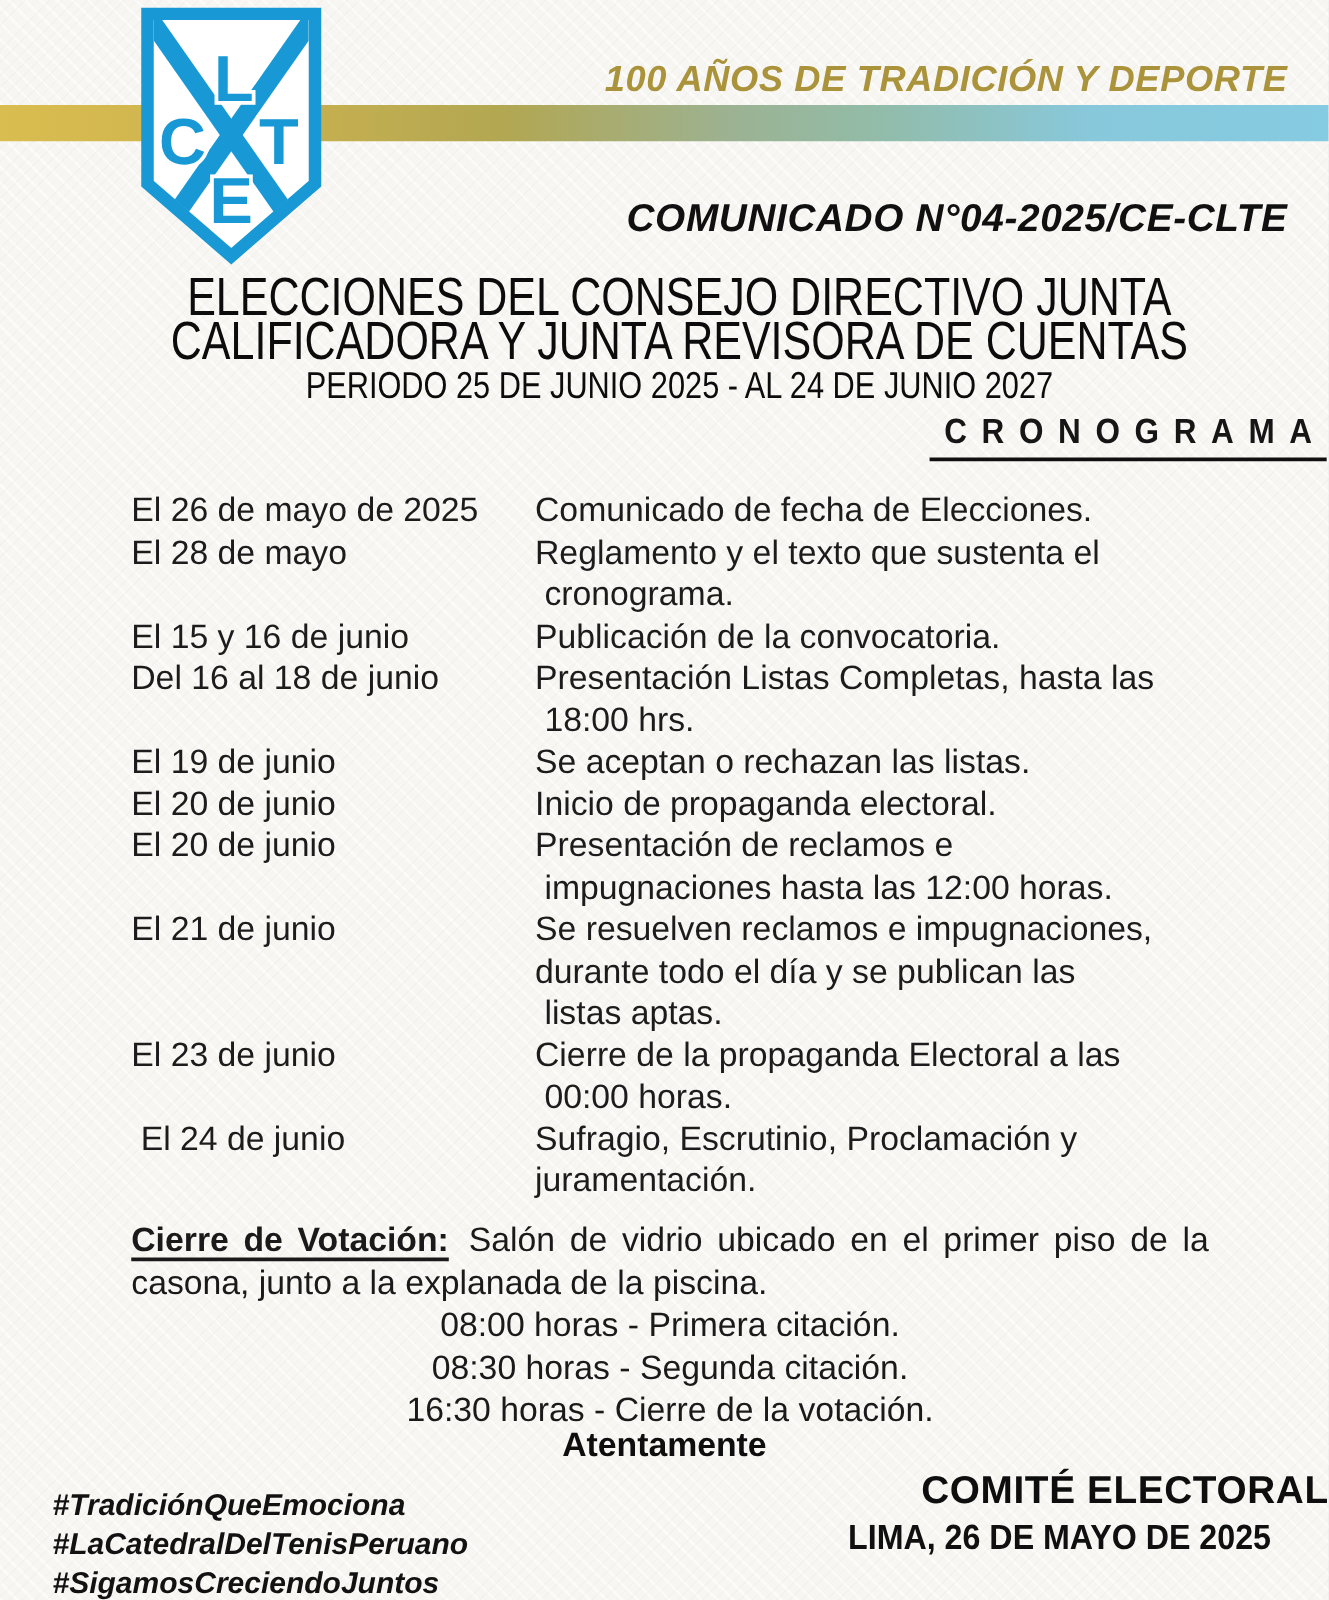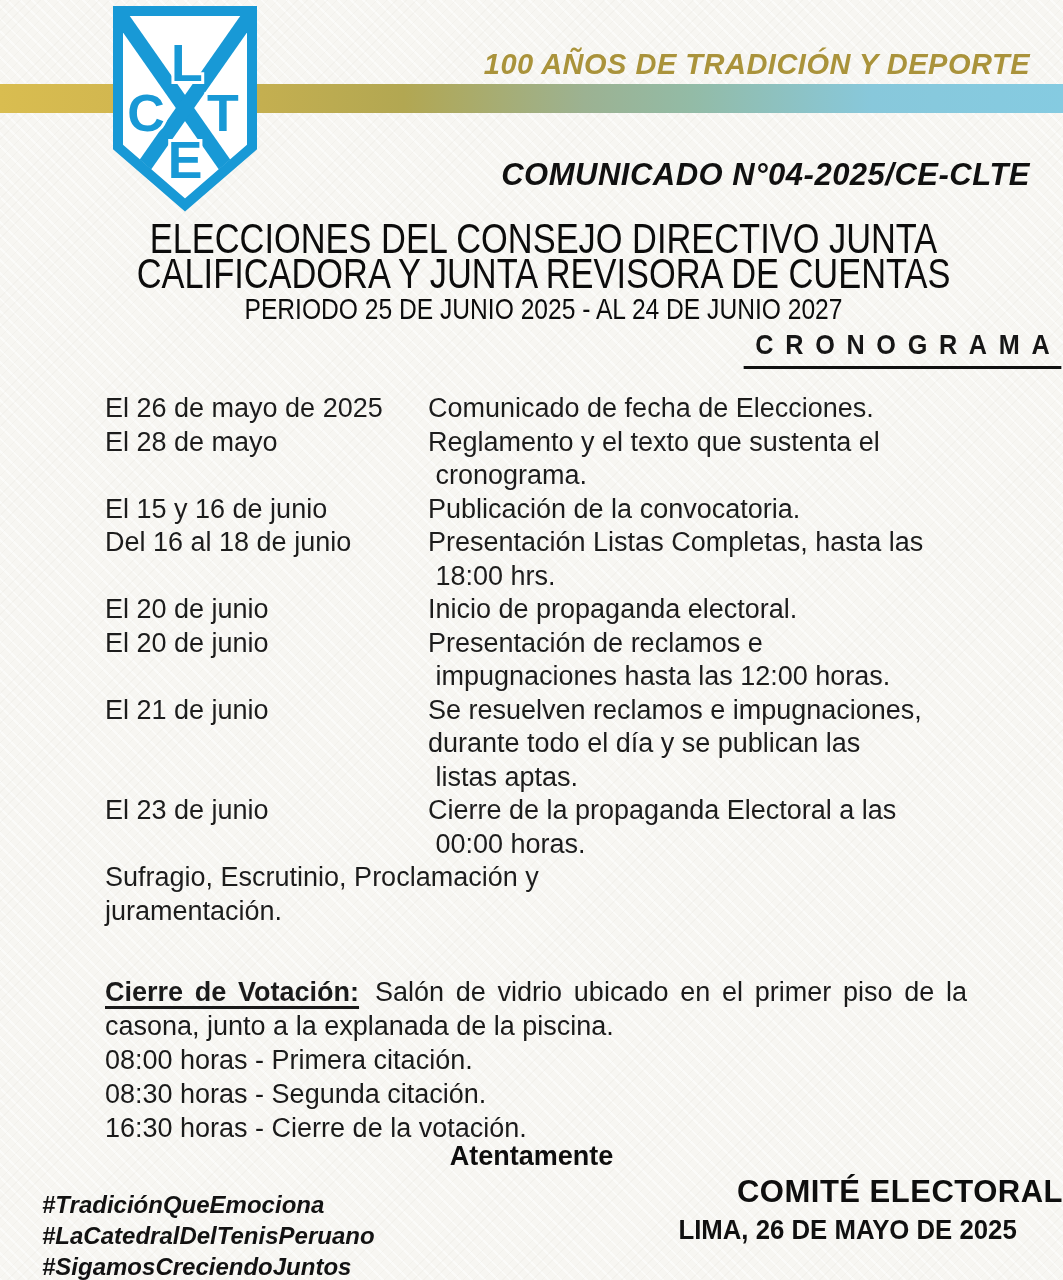--- a/index.html
+++ b/index.html
@@ -45,21 +45,21 @@
     border-bottom:3.5px solid #101010; transform:scaleX(0.9); transform-origin:50% 50%;
   }
   .schedule { position:absolute; left:105px; top:392px; width:870px; font-size:27px; line-height:33.5px; color:#1c1c1c; }
   .s-row { display:flex; }
   .s-date { width:323px; flex:none; white-space:pre; }
   .s-desc { flex:1; white-space:pre; }
   .voting { position:absolute; left:105px; top:975px; width:862px; font-size:27px; line-height:34px; color:#1a1a1a; }
   .voting-par { text-align:justify; margin:0; }
   .v-label { font-weight:bold; text-decoration:underline; text-decoration-thickness:3px; text-underline-offset:5px; margin-right:16px; }
   .v-times { margin-top:0; }
-  .v-time { line-height:34px; }
+  .v-time { line-height:34px;text-align:center; }
   .atentamente { position:absolute; top:1141px; left:0; width:100%; text-align:center; font-size:27px; font-weight:bold; color:#0e0e0e; }
   .committee { position:absolute; top:1174px; left:0; width:100%; text-align:right; font-size:31px; font-weight:bold; letter-spacing:0.5px; color:#0e0e0e; }
   .hashtags { position:absolute; left:42px; top:1189px; font-size:24px; font-weight:bold; font-style:italic; line-height:31px; color:#121212; }
   .dateline { position:absolute; right:46px; top:1214px; font-size:28px; font-weight:bold; color:#101010; transform:scaleX(0.92); transform-origin:100% 50%; }
 </style>
 </head>
 <body>
 
 <div class="page">
 
@@ -116,20 +116,24 @@
       <div class="s-date date">El 15 y 16 de junio</div>
       <div class="s-desc desc">Publicación de la convocatoria.</div>
     </div>
 
     <div class="s-row">
       <div class="s-date date">Del 16 al 18 de junio</div>
       <div class="s-desc desc">Presentación Listas Completas, hasta las
  18:00 hrs.</div>
     </div>
 
+    <div class="s-row">
+      <div class="s-date date">El 19 de junio</div>
+      <div class="s-desc desc">Se aceptan o rechazan las listas.</div>
+    </div>
 
     <div class="s-row">
       <div class="s-date date">El 20 de junio</div>
       <div class="s-desc desc">Inicio de propaganda electoral.</div>
     </div>
 
     <div class="s-row">
       <div class="s-date date">El 20 de junio</div>
       <div class="s-desc desc">Presentación de reclamos e
  impugnaciones hasta las 12:00 horas.</div>
@@ -142,20 +146,21 @@
  listas aptas.</div>
     </div>
 
     <div class="s-row">
       <div class="s-date date">El 23 de junio</div>
       <div class="s-desc desc">Cierre de la propaganda Electoral a las
  00:00 horas.</div>
     </div>
 
     <div class="s-row">
+      <div class="s-date date"> El 24 de junio</div>
       <div class="s-desc desc">Sufragio, Escrutinio, Proclamación y
 juramentación.</div>
     </div>
   </div>
 
   <div class="voting">
     <p class="voting-par">
       <span class="v-label">Cierre de Votación:</span><span>Salón de vidrio ubicado en el primer piso de la casona,  junto a la explanada de la piscina.</span>
     </p>
     <div class="v-times">

